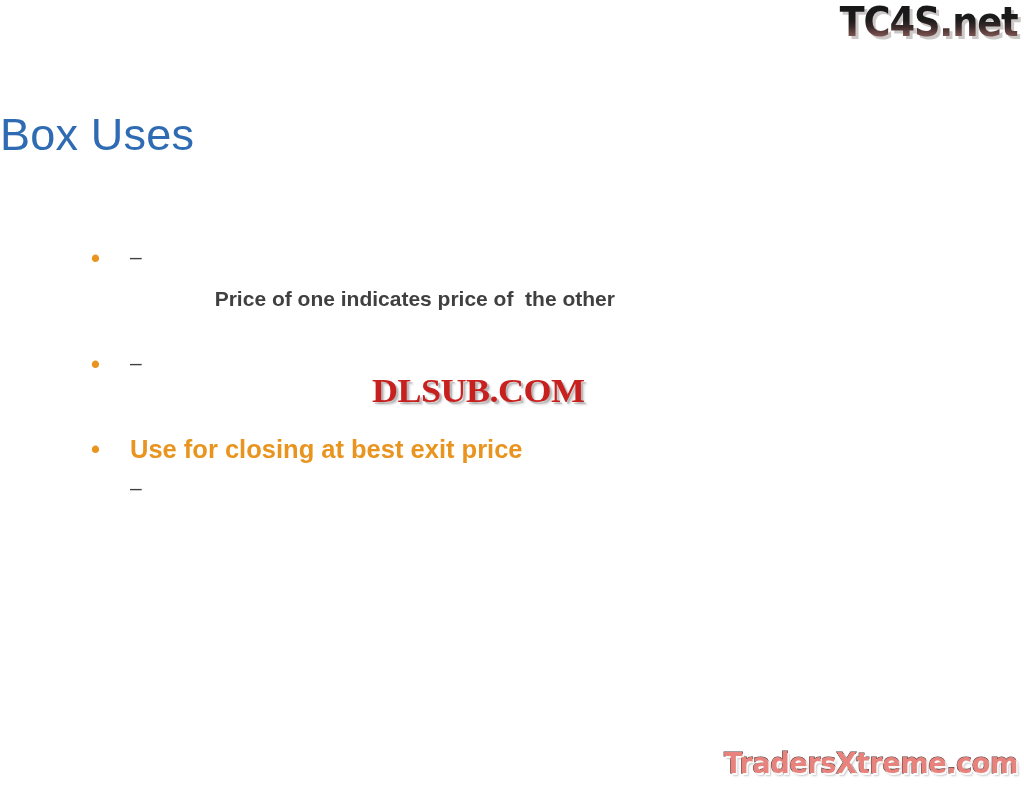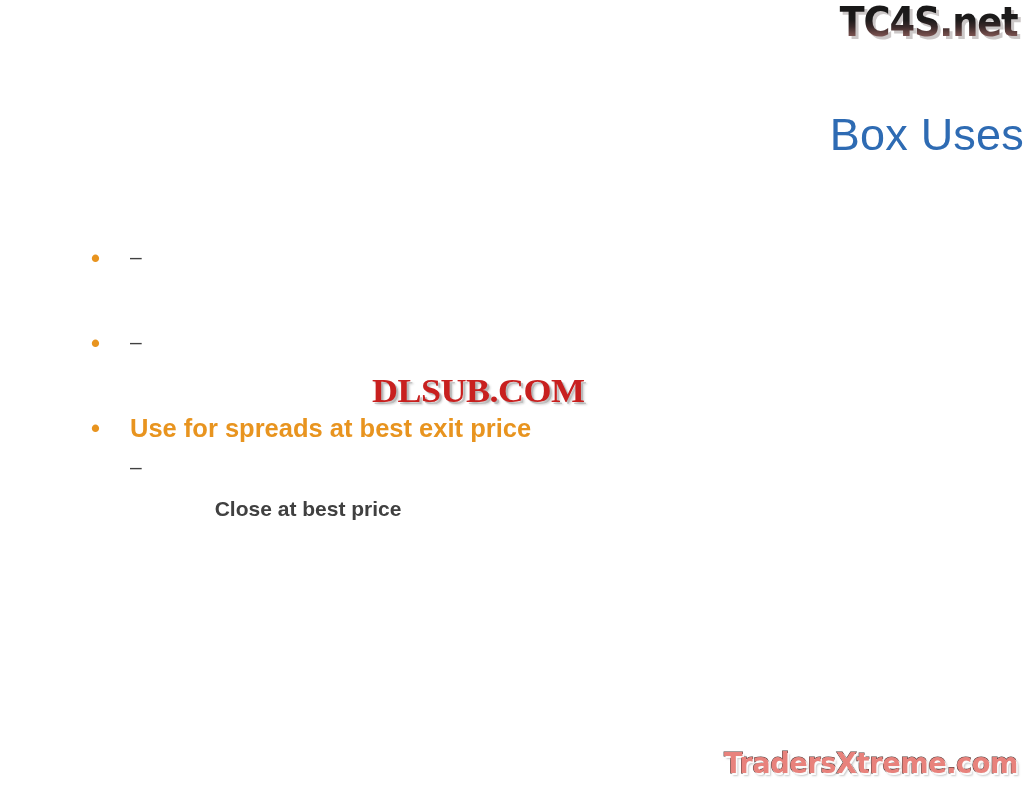--- a/index.html
+++ b/index.html
@@ -55,21 +55,21 @@
     white-space: nowrap;
     filter: blur(0.6px);
   }
 
   
   #slide-title {
     position: absolute;
     left: 0;
     right: 0;
     top: 110px;
-    text-align: right;
+    text-align: left;
     color: #2e6bb3;
     font-size: 45px;
     font-weight: normal;
     line-height: 1.1;
     letter-spacing: 0.2px;
   }
 
   
   #body-list {
     position: absolute;
@@ -169,40 +169,40 @@
   <div id="slide-title">Box Uses</div>
 
   <div id="body-list">
 
     <div class="grp">
       <div class="lvl1">
         <span class="marker">•</span>
       </div>
       <div class="lvl2">
         <span class="marker">–</span>
+        <span>Price of one indicates price of  the other</span>
       </div>
     </div>
 
     <div class="grp">
       <div class="lvl1">
         <span class="marker">•</span>
       </div>
       <div class="lvl2">
         <span class="marker">–</span>
       </div>
     </div>
 
     <div class="grp">
       <div class="lvl1">
         <span class="marker">•</span>
-        <span>Use for spreads at best exit price</span>
+        <span>Use for closing at best exit price</span>
       </div>
       <div class="lvl2">
         <span class="marker">–</span>
-        <span>Close at best price</span>
       </div>
     </div>
 
   </div>
 
   <div id="dlsub-watermark">DLSUB.COM</div>
 
   <div id="footer-watermark">TradersXtreme.com</div>
 
 </div>

